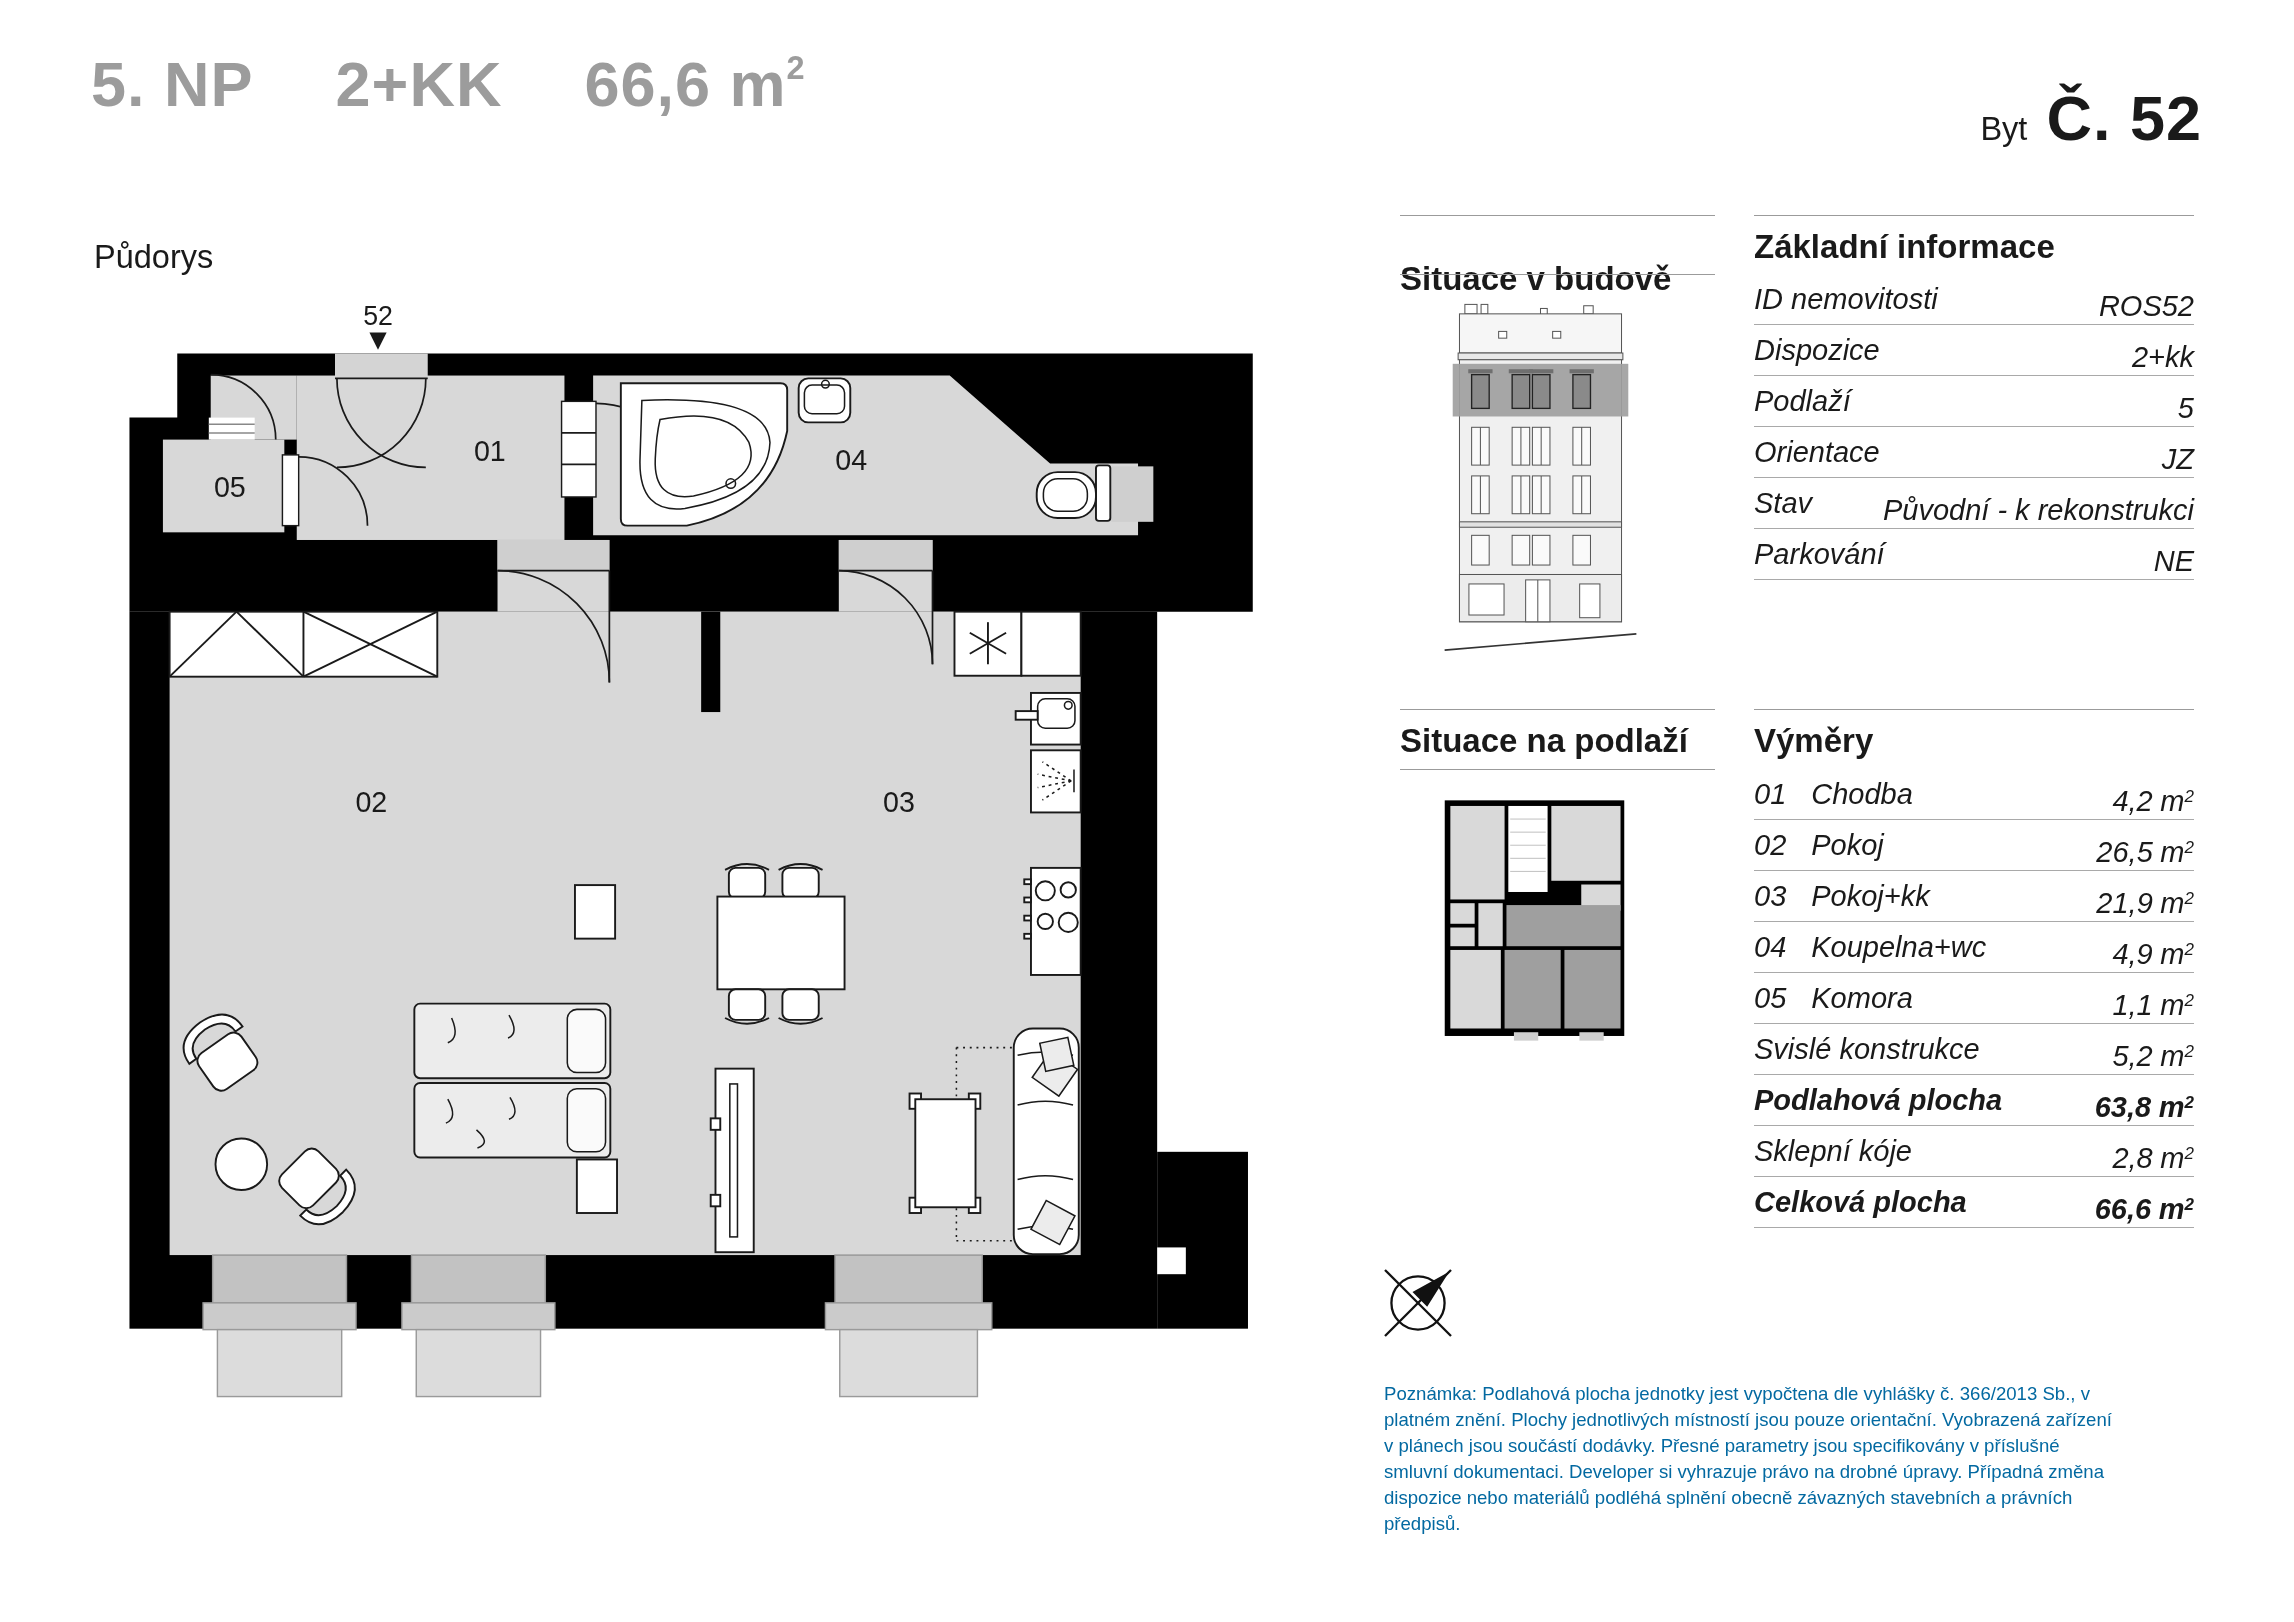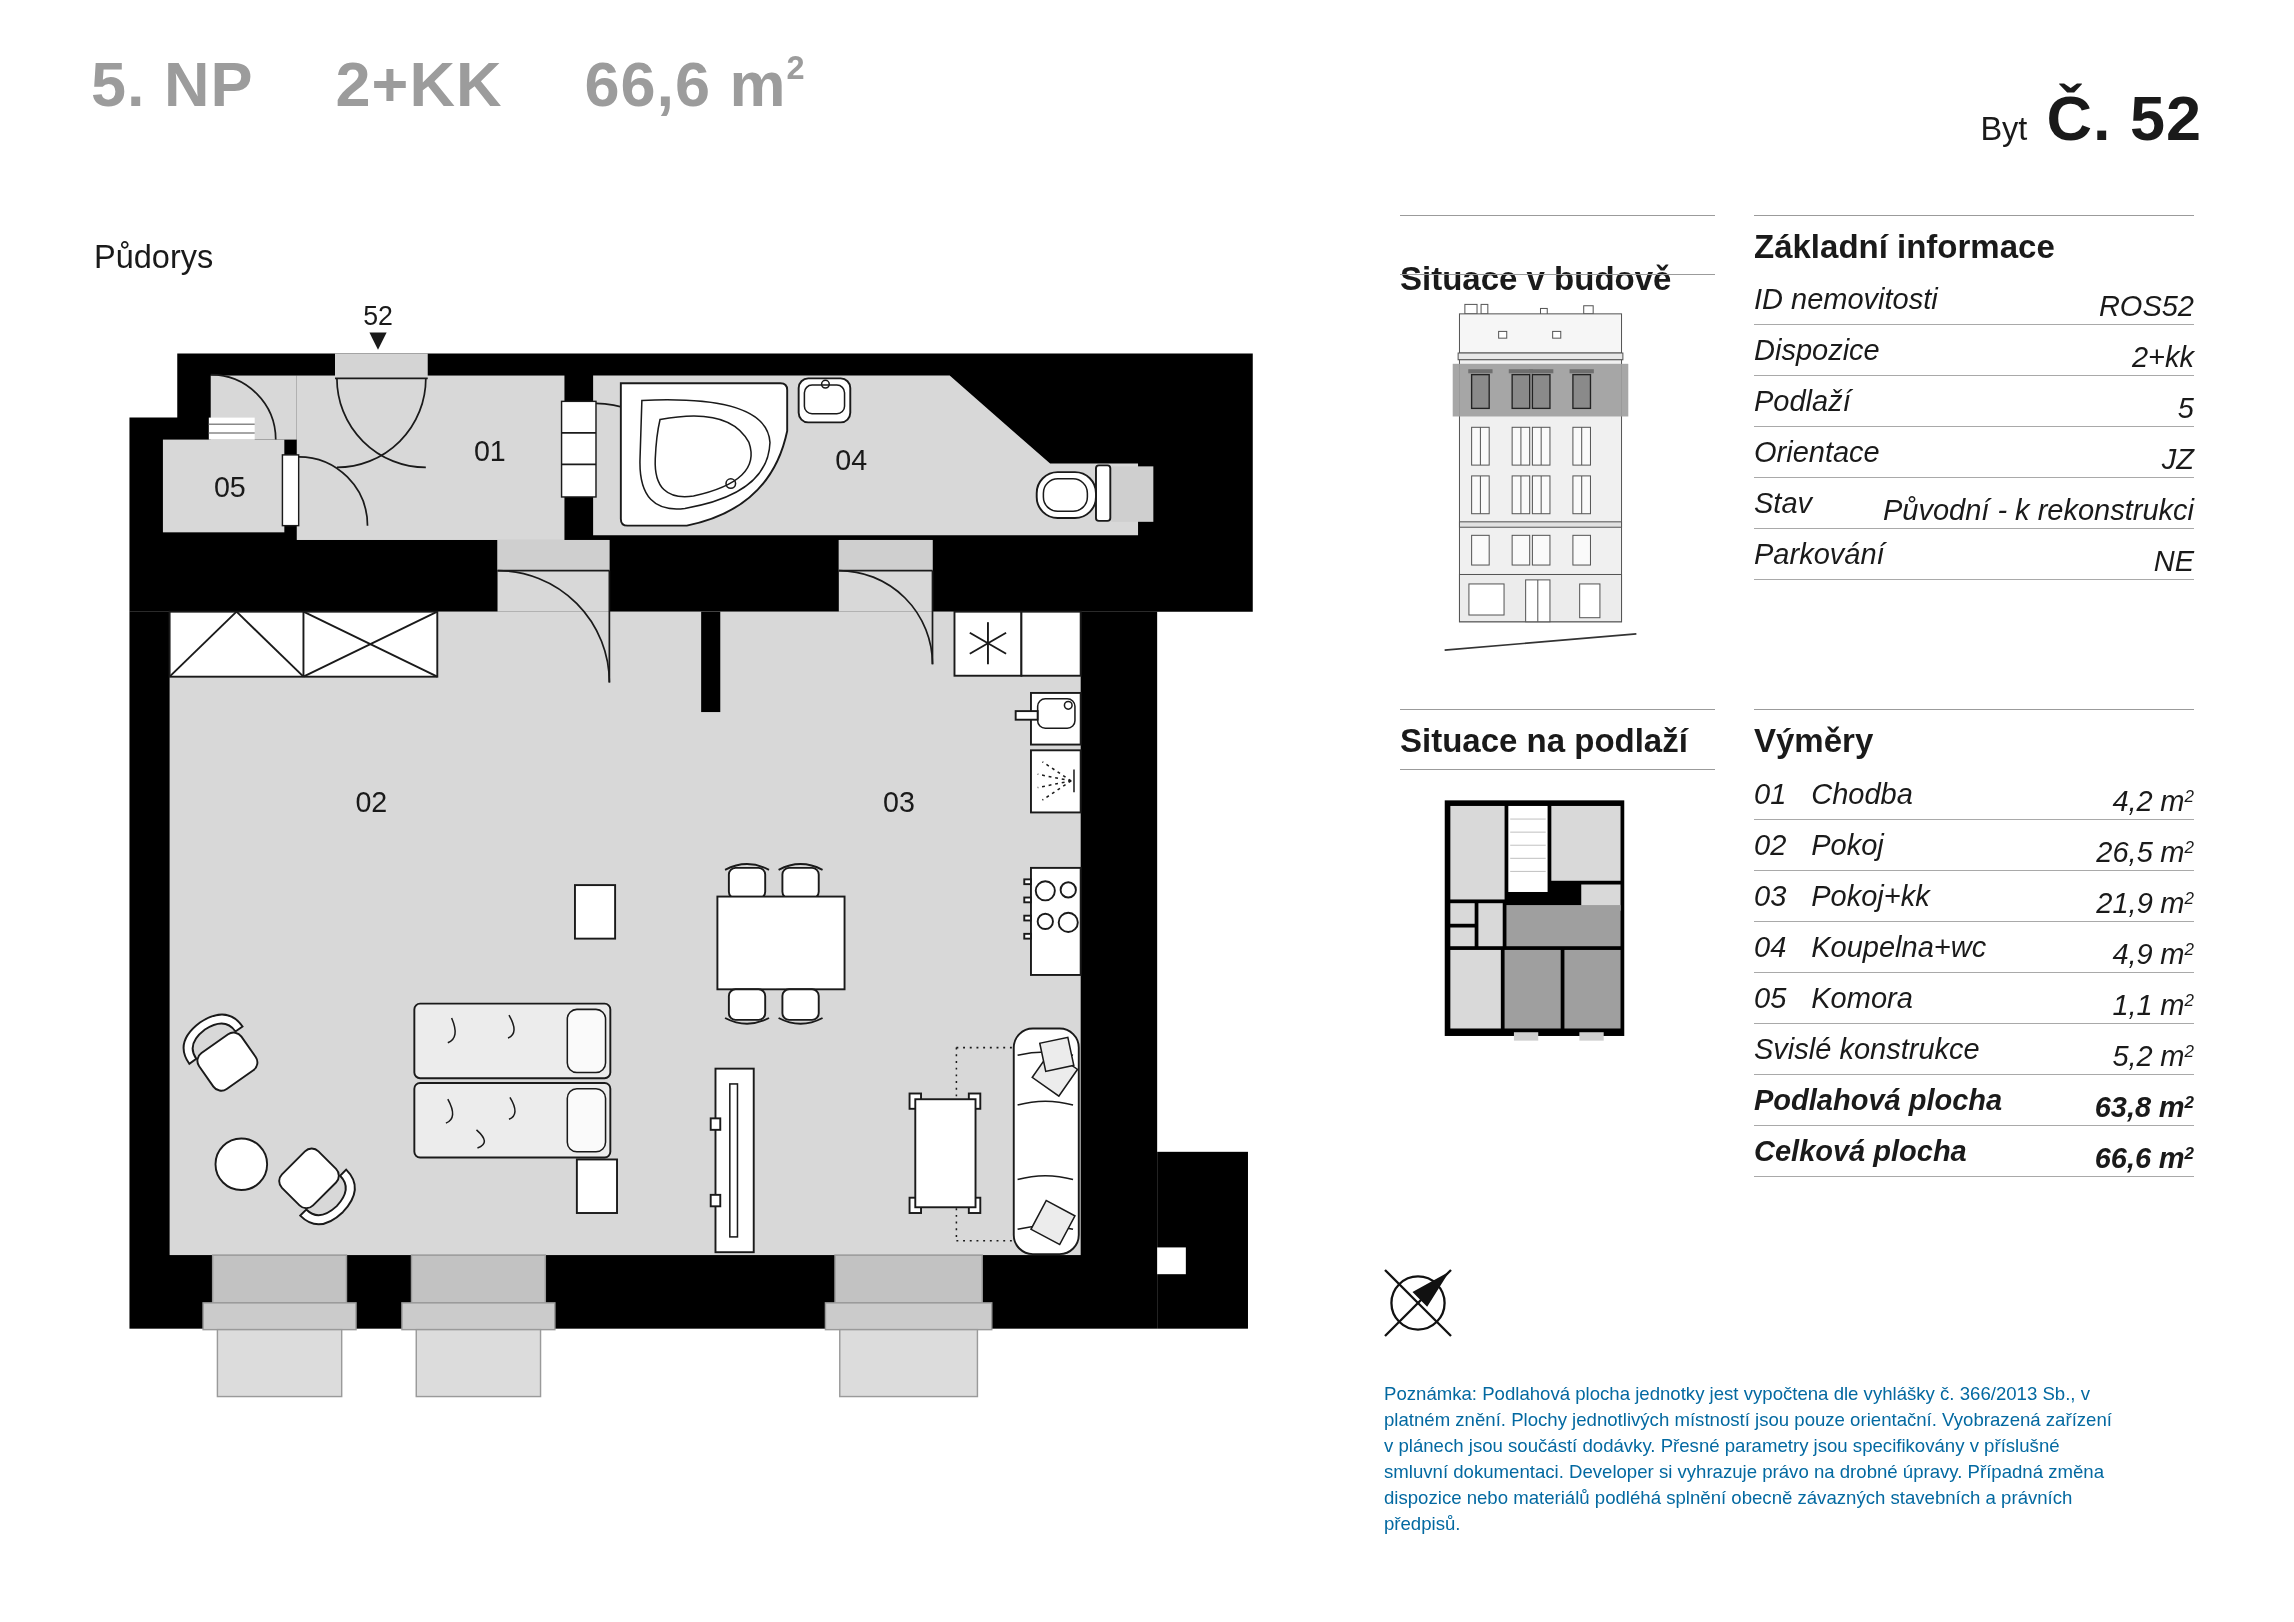--- a/index.html
+++ b/index.html
@@ -470,20 +470,27 @@
         </span>
       <span class="rvalue"><span>5,2</span><span class="u"><span>m</span><sup>2</sup></span></span>
     </div>
     <div class="trow bold">
       <span class="rlabel">
           <span class="num"></span>
           <span>Podlahová plocha</span>
         </span>
       <span class="rvalue"><span>63,8</span><span class="u"><span>m</span><sup>2</sup></span></span>
     </div>
+    <div class="trow">
+      <span class="rlabel">
+          <span class="num"></span>
+          <span>Sklepní kóje</span>
+        </span>
+      <span class="rvalue"><span>2,8</span><span class="u"><span>m</span><sup>2</sup></span></span>
+    </div>
     <div class="trow bold">
       <span class="rlabel">
           <span class="num"></span>
           <span>Celková plocha</span>
         </span>
       <span class="rvalue"><span>66,6</span><span class="u"><span>m</span><sup>2</sup></span></span>
     </div>
   </div>
 
 </div>

